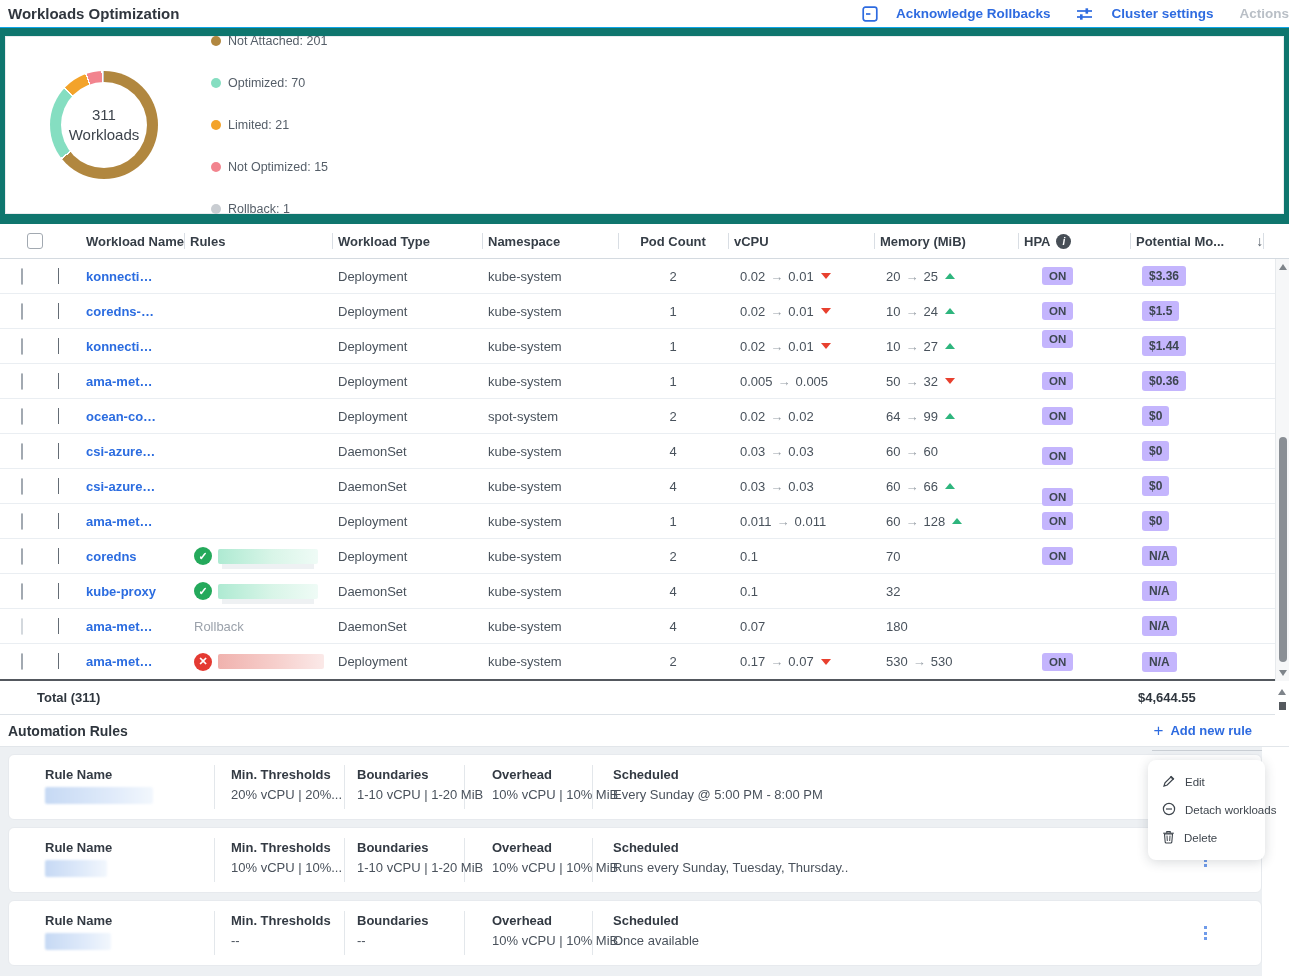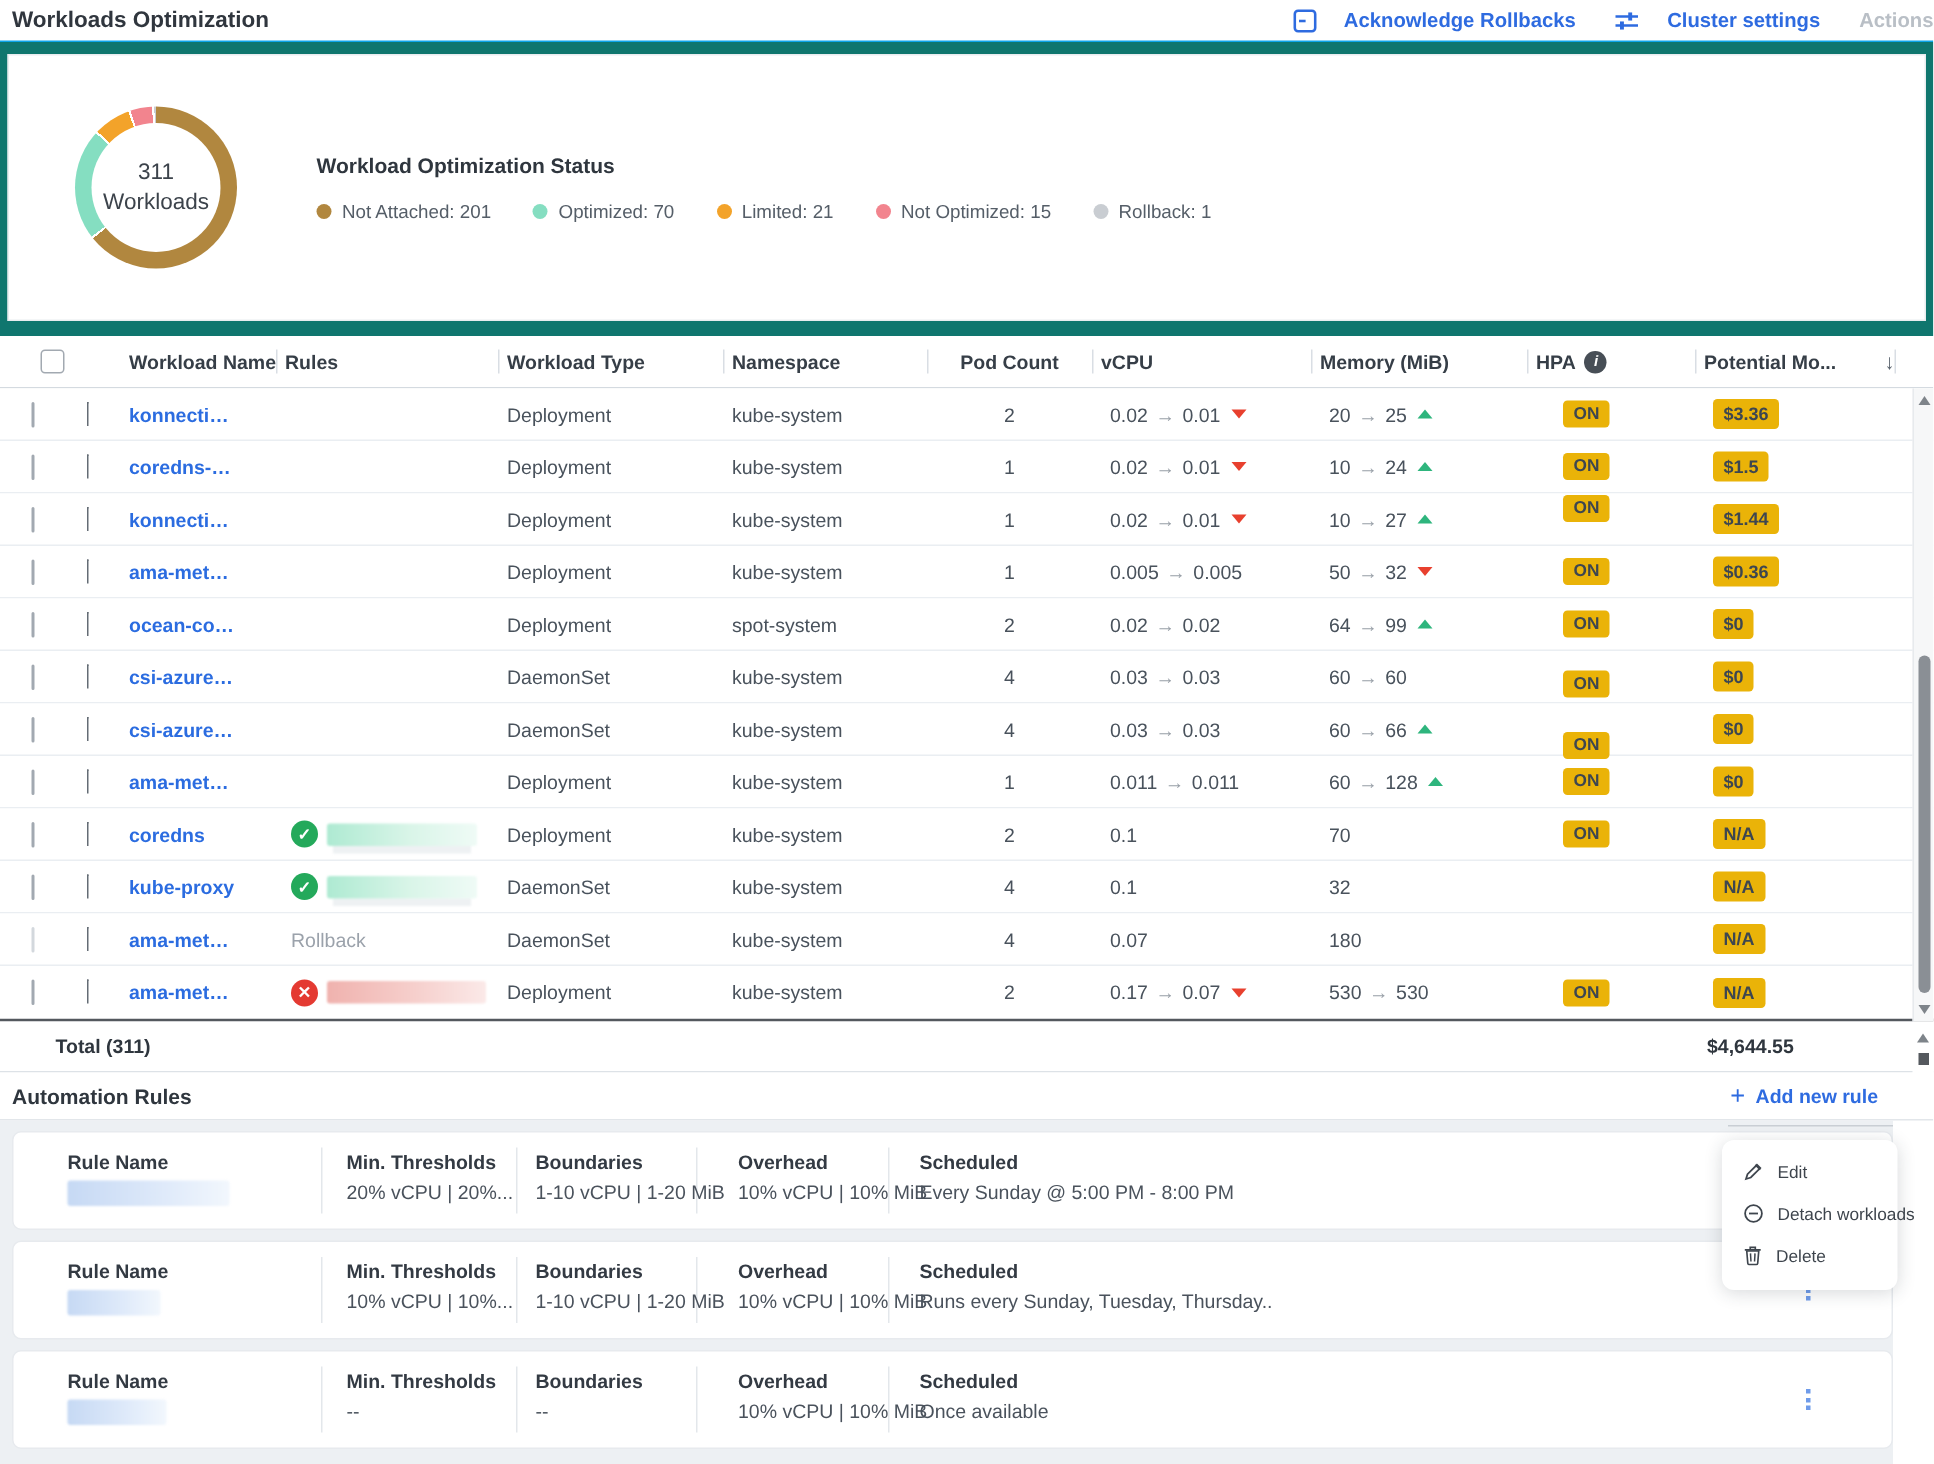--- a/index.html
+++ b/index.html
@@ -20,21 +20,21 @@
   
   .summary-wrap { padding:8px 5px 10px 5px; background:#0f766e; }
   .summary-panel { height:178px; background:#fff; border:1px solid #e9ecef;
     display:flex; align-items:center; }
   .donut { position:relative; width:108px; height:108px; border-radius:50%; margin-left:44px; flex:none; }
   .donut-hole { position:absolute; left:11px; top:11px; width:86px; height:86px; border-radius:50%;
     background:#fff; display:flex; flex-direction:column; align-items:center; justify-content:center;
     color:#3c434b; font-size:15px; line-height:1.35; }
   .status { margin-left:53px; }
   .status-title { font-size:14px; font-weight:700; color:#2f363e; margin-bottom:16px; }
-  .legend { display:flex; align-items:flex-start; gap:28px; }
+  .legend { display:flex; align-items:flex-start; gap:28px;flex-direction:column; }
   .legend-item { display:flex; align-items:center; gap:7px; font-size:12.5px; color:#555e68; }
   .dot { width:10px; height:10px; border-radius:50%; flex:none; }
 
   
   .grid-cols { display:grid;
     grid-template-columns:46px 34px 104px 148px 150px 136px 110px 146px 144px 112px 134px 1fr;
     align-items:center; }
   .thead { height:35px; background:#fff; border-bottom:1px solid #d4dae0; font-weight:700;
     color:#363e47; font-size:13px; }
   .hcell { position:relative; padding-left:6px; height:100%; display:flex; align-items:center; gap:6px; }
@@ -54,21 +54,21 @@
     transform:rotate(45deg); margin-left:12px; cursor:pointer; }
   .wname { color:#2b6ce0; font-weight:700; text-decoration:none; padding-left:6px; cursor:pointer;
     white-space:nowrap; overflow:hidden; }
   .cell { padding-left:6px; white-space:nowrap; }
   .cell.center { text-align:center; padding-left:0; }
   .cell.num { padding-left:12px; display:flex; align-items:center; }
   .arr { color:#99a0a8; margin:0 5px; font-size:13px; }
   .tri { width:0; height:0; display:inline-block; margin-left:7px; }
   .tri.up { border-left:5px solid transparent; border-right:5px solid transparent; border-bottom:6px solid #2eb57d; }
   .tri.down { border-left:5px solid transparent; border-right:5px solid transparent; border-top:6px solid #e8402e; }
-  .badge { display:inline-block; background:#eab308; color:#3d4650; font-weight:700; font-size:11.5px;
+  .badge { display:inline-block; background:#c4b5fd; color:#3d4650; font-weight:700; font-size:11.5px;
     padding:3px 7px; border-radius:3px; }
   .hpa-cell { padding-left:24px; }
   .pot-cell { padding-left:12px; }
   .pot-cell .badge { font-size:12px; }
   .trow:nth-child(3) .hpa-cell .badge { transform:translateY(-7px); }
   .trow:nth-child(6) .hpa-cell .badge { transform:translateY(5px); }
   .trow:nth-child(7) .hpa-cell .badge { transform:translateY(11px); }
   .rules-cell { display:flex; align-items:center; padding-left:10px; }
   .st-ic { width:18px; height:18px; border-radius:50%; color:#fff; font-size:11px; font-weight:700;
     display:inline-flex; align-items:center; justify-content:center; margin-right:6px; flex:none; }
@@ -165,21 +165,20 @@
 
   <div class="summary-wrap">
     <div class="summary-panel">
       <div class="donut" id="donut" style="background: conic-gradient(rgb(177, 135, 63) 0%, rgb(177, 135, 63) 64.18%, rgb(255, 255, 255) 64.18%, rgb(255, 255, 255) 64.63%, rgb(133, 222, 193) 64.63%, rgb(133, 222, 193) 86.69%, rgb(255, 255, 255) 86.69%, rgb(255, 255, 255) 87.14%, rgb(243, 163, 42) 87.14%, rgb(243, 163, 42) 94.41%, rgb(255, 255, 255) 94.41%, rgb(255, 255, 255) 94.86%, rgb(242, 132, 142) 94.86%, rgb(242, 132, 142) 99.23%, rgb(255, 255, 255) 99.23%, rgb(255, 255, 255) 99.68%, rgb(201, 205, 210) 99.68%, rgb(201, 205, 210) 100%);">
         <div class="donut-hole">
           <div>311</div>
           <div>Workloads</div>
         </div>
       </div>
       <div class="status">
-        <div class="status-title">Workload Optimization Status</div>
         <div class="legend" id="legend">
             <div class="legend-item">
               <span class="dot" style="background: rgb(177, 135, 63);"></span>
               <span>Not Attached: 201</span>
             </div>
             <div class="legend-item">
               <span class="dot" style="background: rgb(133, 222, 193);"></span>
               <span>Optimized: 70</span>
             </div>
             <div class="legend-item">

